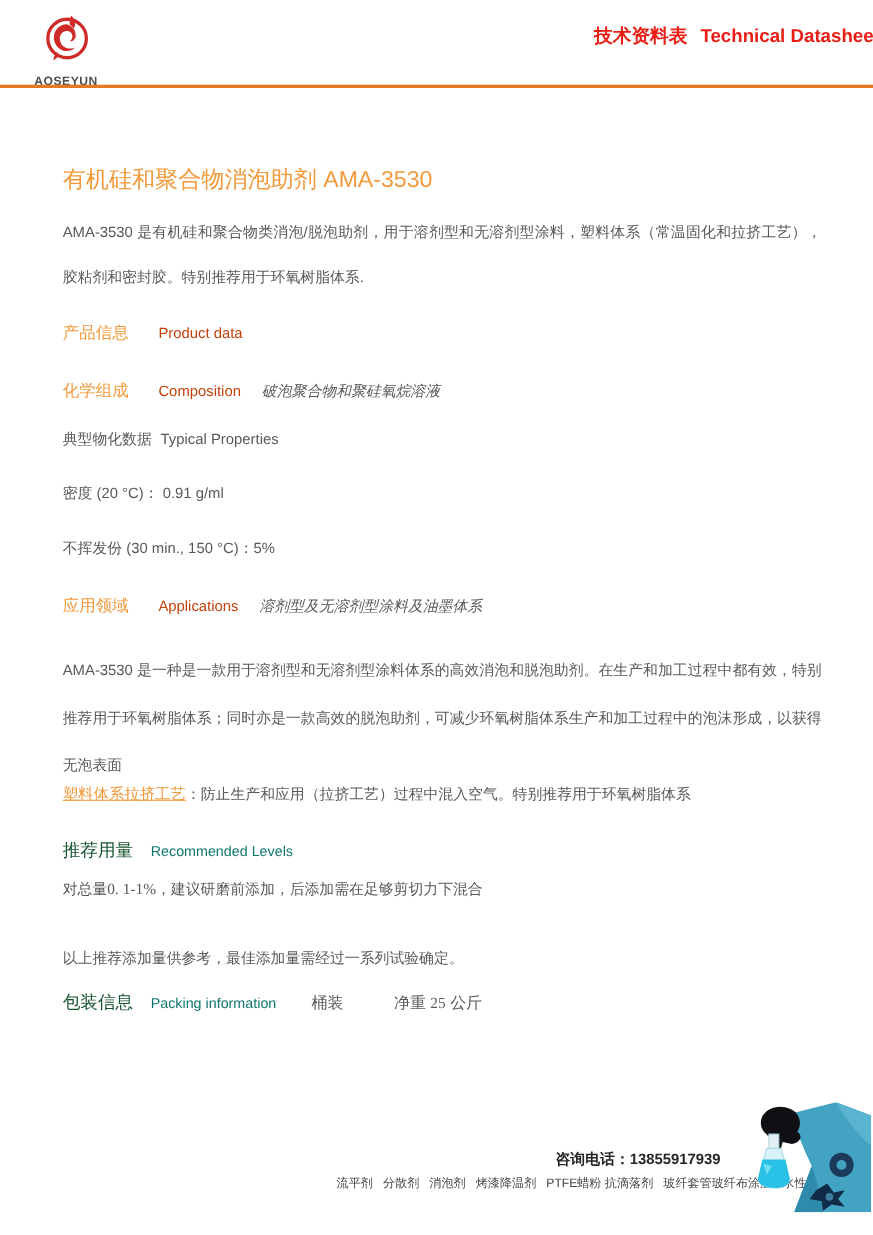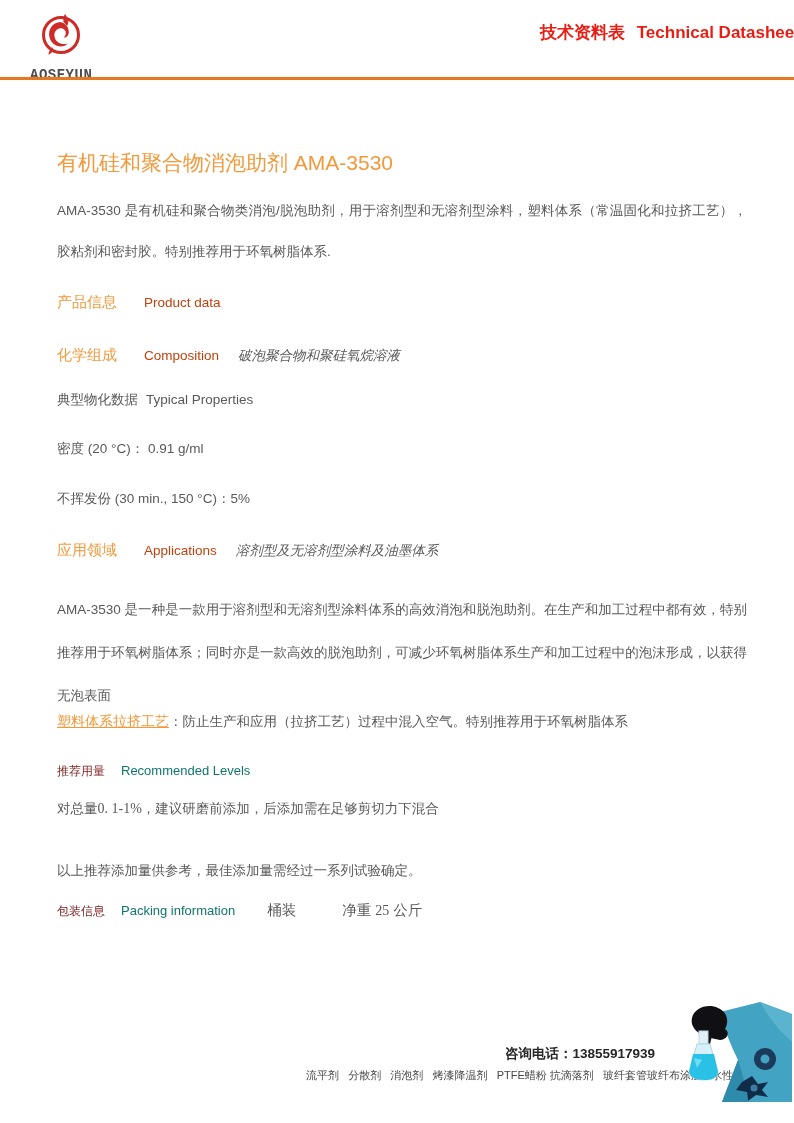--- a/index.html
+++ b/index.html
@@ -10,36 +10,36 @@
     margin: 0 auto;
     background: #ffffff;
     font-family: "Liberation Sans", sans-serif;
     color: #595959;
     overflow: hidden;
   }
   .abs { position: absolute; }
 
   
   .logo-wrap { left: 30px; top: 13px; width: 60px; text-align: center; }
-  .logo-text { margin-top: 6px; font-size: 14px; font-weight: 700; letter-spacing: 0.5px; color: #4d4d4d; font-family: Liberation Mono, monospace; }
+  .logo-text { margin-top: 6px; font-size: 11px; font-weight: 700; letter-spacing: 0.5px; color: #4d4d4d; font-family: Liberation Sans, sans-serif; }
   .doc-type { left: 540px; top: 21px; font-size: 17px; font-weight: 700; color: #e81d14; white-space: nowrap; }
   .doc-type .en { margin-left: 7px; }
   .header-rule { left: 0; top: 77px; width: 794px; height: 3px; background: #e87722; }
 
   
   .title { left: 57px; top: 149px; font-size: 21px; color: #f2993b; white-space: nowrap; }
   .para { left: 57px; width: 690px; font-size: 13.5px; line-height: 41px; text-align: justify; color: #595959; }
   .intro { top: 190px; }
   .app-para { top: 588px; line-height: 43px; }
 
   .row { left: 57px; white-space: nowrap; display: flex; align-items: baseline; }
   .zh-head { color: #f2993b; font-size: 15px; }
   .en-head { color: #c2410c; font-size: 13.5px; margin-left: 27px; }
   .en-head-orange { color: #0f766e; font-size: 13px; margin-left: 16px; }
-  .zh-head-lg { color: #7f1d1d; font-size: 12px; font-family: Liberation Serif, serif; }
+  .zh-head-lg { color: #14532d; font-size: 16px; font-family: Liberation Serif, serif; }
   .inline-val { color: #595959; font-size: 13.5px; margin-left: 19px; font-style: italic; }
   .plain { color: #595959; font-size: 13.5px; }
   .serif { font-family: "Liberation Serif", serif; font-size: 14px; }
 
   .r-product  { top: 293px; }
   .r-comp     { top: 346px; }
   .r-typical  { top: 391px; }
   .r-density  { top: 440px; }
   .r-nonvol   { top: 490px; }
   .r-apps     { top: 541px; }

